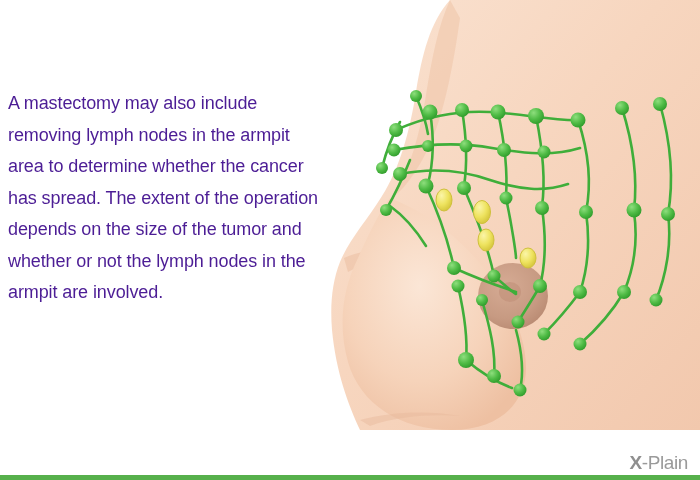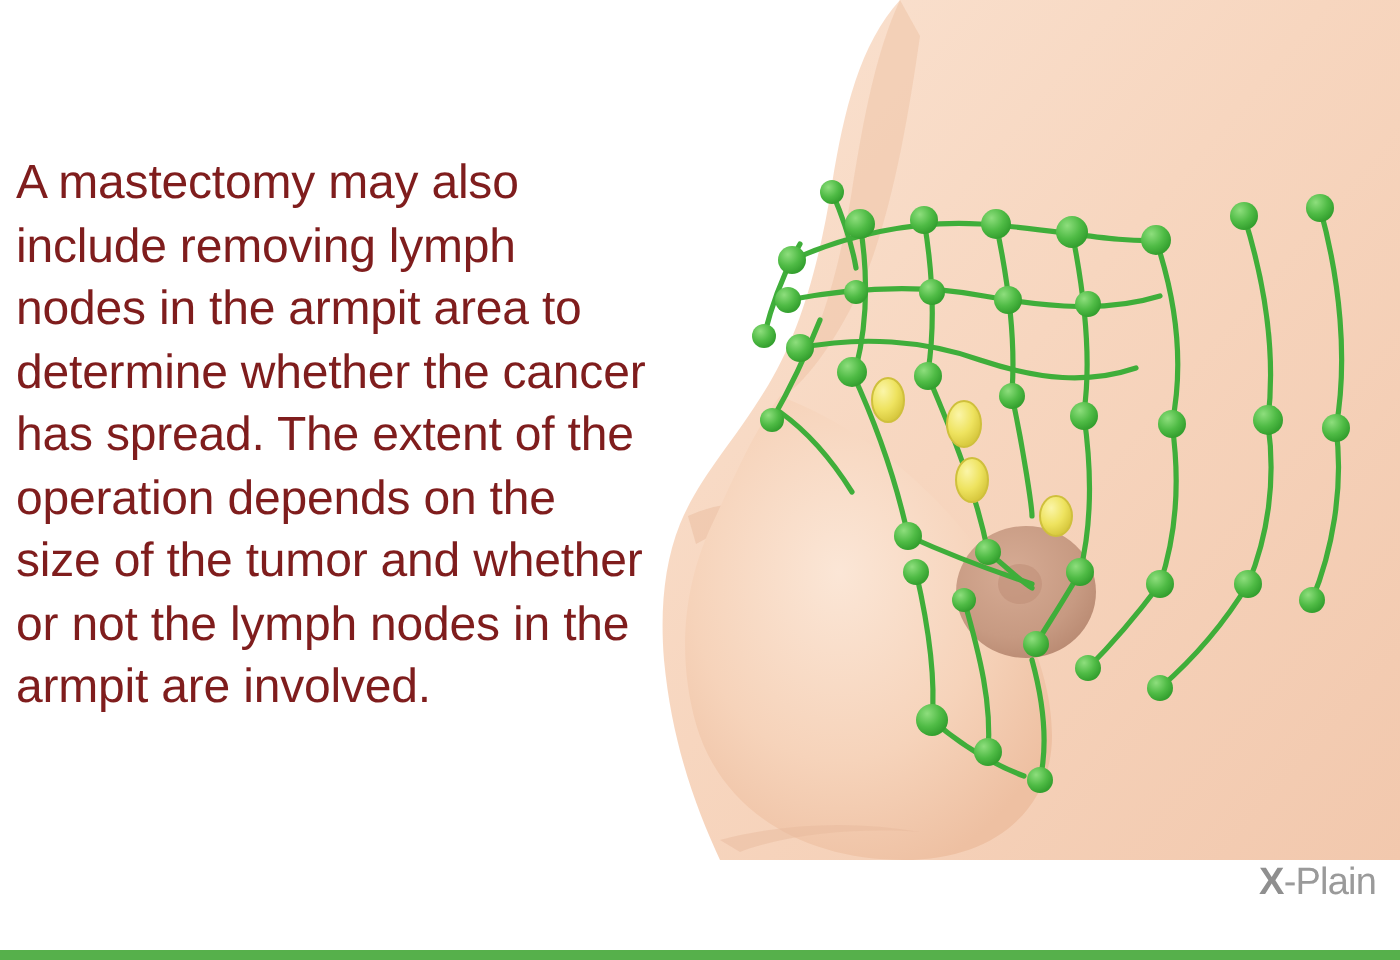--- a/index.html
+++ b/index.html
@@ -24,40 +24,40 @@
     position: absolute;
     left: 0;
     bottom: 0;
     width: 700px;
     height: 5px;
     background: #56b04b;
   }
   .body-text {
     position: absolute;
     left: 8px;
-    top: 76px;
+    top: 88px;
     width: 318px;
-    font-size: 24px;
+    font-size: 18px;
     line-height: 31.5px;
-    color: #7f1d1d;
+    color: #4c1d95;
     font-family: "Liberation Sans", sans-serif;
     white-space: pre-wrap;
     letter-spacing: -0.1px;
   }
   .illustration {
     position: absolute;
     left: 330px;
     top: 0px;
     width: 370px;
     height: 430px;
   }
   .logo {
     position: absolute;
     right: 12px;
-    bottom: 27px;
+    bottom: 6px;
     font-size: 19px;
     color: #9a9a9a;
     font-family: "Liberation Sans", sans-serif;
     letter-spacing: -0.4px;
   }
   .logo .x-mark {
     color: #8f8f8f;
     font-weight: bold;
   }
 </style>

